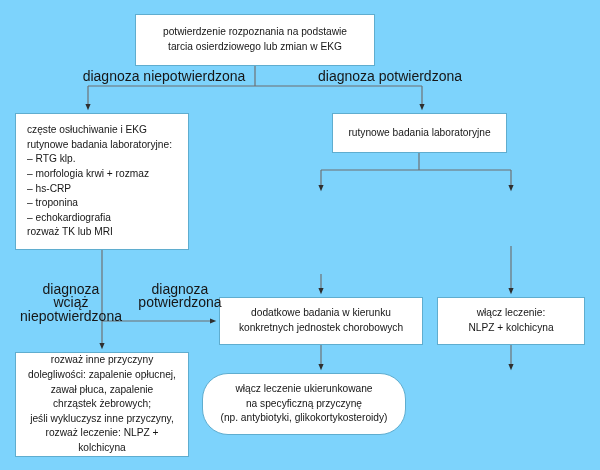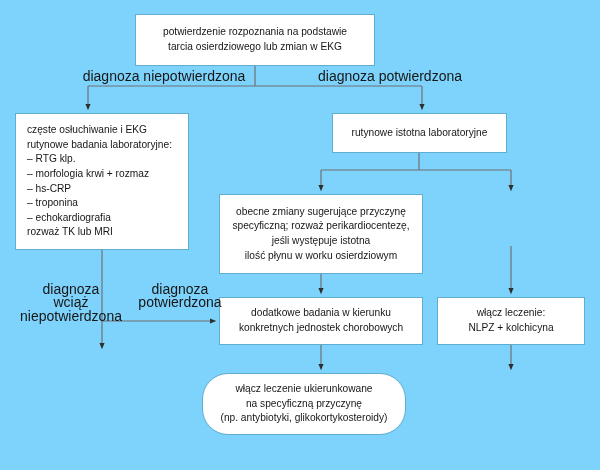--- a/index.html
+++ b/index.html
@@ -98,41 +98,43 @@
 rutynowe badania laboratoryjne:
 – RTG klp.
 – morfologia krwi + rozmaz
 – hs-CRP
 – troponina
 – echokardiografia
 rozważ TK lub MRI</div>
   </div>
 
   <div class="node center" style="left:332px; top:113px; width:175px; height:40px;">
-    <div class="txt">rutynowe istotna laboratoryjne</div>
+    <div class="txt">rutynowe badania laboratoryjne</div>
   </div>
 
-  <div class="node center" style="left:219px; top:194px; width:204px; height:80px;">
-    <div class="txt">obecne zmiany sugerujące przyczynę
-specyficzną; rozważ perikardiocentezę,
-jeśli występuje istotna
-ilość płynu w worku osierdziowym</div>
-  </div>
 
 
   <div class="node center" style="left:219px; top:297px; width:204px; height:48px;">
     <div class="txt">dodatkowe badania w kierunku
 konkretnych jednostek chorobowych</div>
   </div>
 
   <div class="node center" style="left:437px; top:297px; width:148px; height:48px;">
     <div class="txt">włącz leczenie:
 NLPZ + kolchicyna</div>
   </div>
 
+  <div class="node center" style="left:15px; top:352px; width:174px; height:105px;">
+    <div class="txt">rozważ inne przyczyny
+dolegliwości: zapalenie opłucnej,
+zawał płuca, zapalenie
+chrząstek żebrowych;
+jeśli wykluczysz inne przyczyny,
+rozważ leczenie: NLPZ + kolchicyna</div>
+  </div>
 
   <div class="node center" style="left:202px; top:373px; width:204px; height:62px;border-radius:26px;">
     <div class="txt">włącz leczenie ukierunkowane
 na specyficzną przyczynę
 (np. antybiotyki, glikokortykosteroidy)</div>
   </div>
 
 
   <div class="edge-label" style="left:74px; top:70px; width:180px;">diagnoza niepotwierdzona</div>
 

